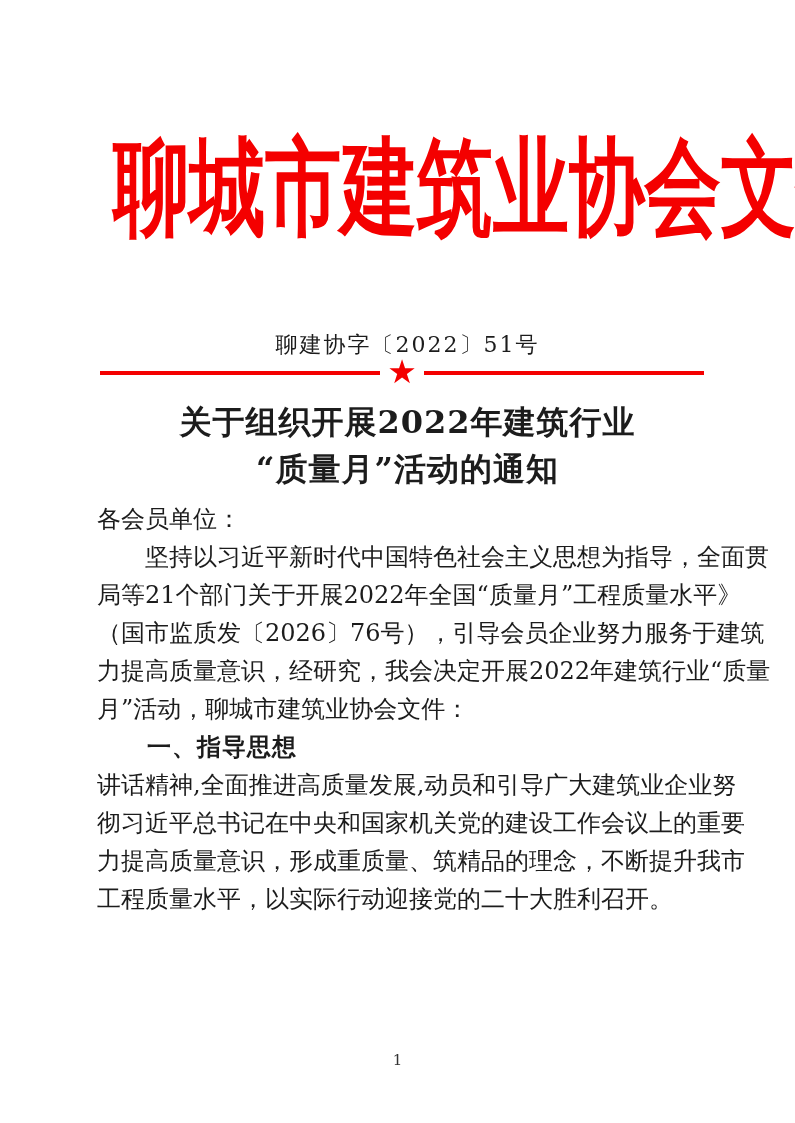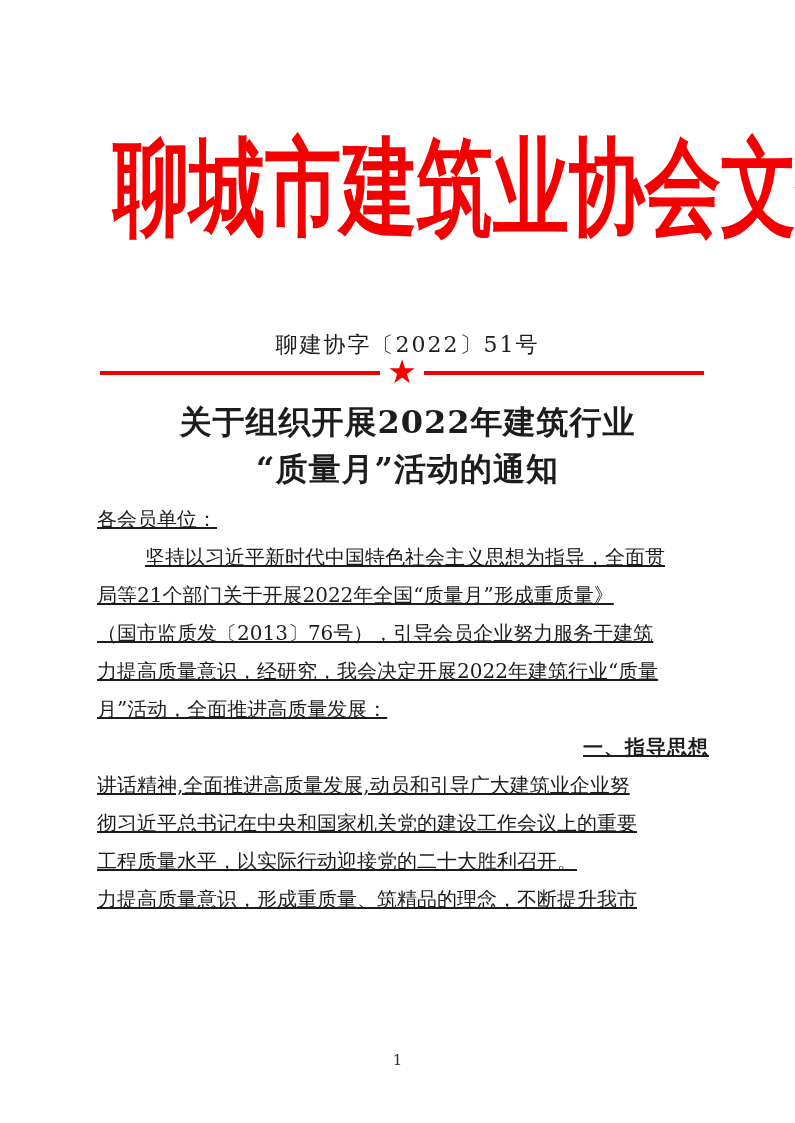--- a/index.html
+++ b/index.html
@@ -54,33 +54,31 @@
     text-align: center;
     font-size: 32px;
     font-weight: bold;
     line-height: 47px;
     letter-spacing: 1px;
     font-family: "DejaVu Serif", "Liberation Serif", serif;
   }
   .body-text {
     position: absolute;
     top: 500px; left: 97px; width: 612px;
-    font-size: 20px;
+    font-size: 24px;
     line-height: 38px;
     white-space: nowrap;
-    text-decoration: underline;
   }
   .line { height: 38px; }
   .indent { text-indent: 48px; }
   .heading-line {
     font-family: "DejaVu Sans", "Liberation Sans", sans-serif;
     font-weight: bold;
     text-indent: 50px;
     letter-spacing: 1px;
-    text-align: right;
   }
   .page-number {
     position: absolute;
     top: 1051px; left: 0; width: 795px;
     text-align: center;
     font-size: 15px;
     color: #333333;
   }
 </style>
 </head>
@@ -100,28 +98,28 @@
 
   <div class="doc-title">
     <div>关于组织开展2022年建筑行业</div>
     <div>“质量月”活动的通知</div>
   </div>
 
   <div class="body-text">
     <div class="line">各会员单位：</div>
 
     <div class="line indent">坚持以习近平新时代中国特色社会主义思想为指导，全面贯</div>
-    <div class="line">局等21个部门关于开展2022年全国“质量月”形成重质量》</div>
-    <div class="line">（国市监质发〔2013〕76号），引导会员企业努力服务于建筑</div>
+    <div class="line">局等21个部门关于开展2022年全国“质量月”工程质量水平》</div>
+    <div class="line">（国市监质发〔2026〕76号），引导会员企业努力服务于建筑</div>
     <div class="line">力提高质量意识，经研究，我会决定开展2022年建筑行业“质量</div>
-    <div class="line">月”活动，全面推进高质量发展：</div>
+    <div class="line">月”活动，聊城市建筑业协会文件：</div>
 
     <div class="line heading-line">一、指导思想</div>
 
     <div class="line">讲话精神,全面推进高质量发展,动员和引导广大建筑业企业努</div>
     <div class="line">彻习近平总书记在中央和国家机关党的建设工作会议上的重要</div>
+    <div class="line">力提高质量意识，形成重质量、筑精品的理念，不断提升我市</div>
     <div class="line">工程质量水平，以实际行动迎接党的二十大胜利召开。</div>
-    <div class="line">力提高质量意识，形成重质量、筑精品的理念，不断提升我市</div>
   </div>
 
   <div class="page-number">1</div>
 
 </div>
 
 </body></html>

